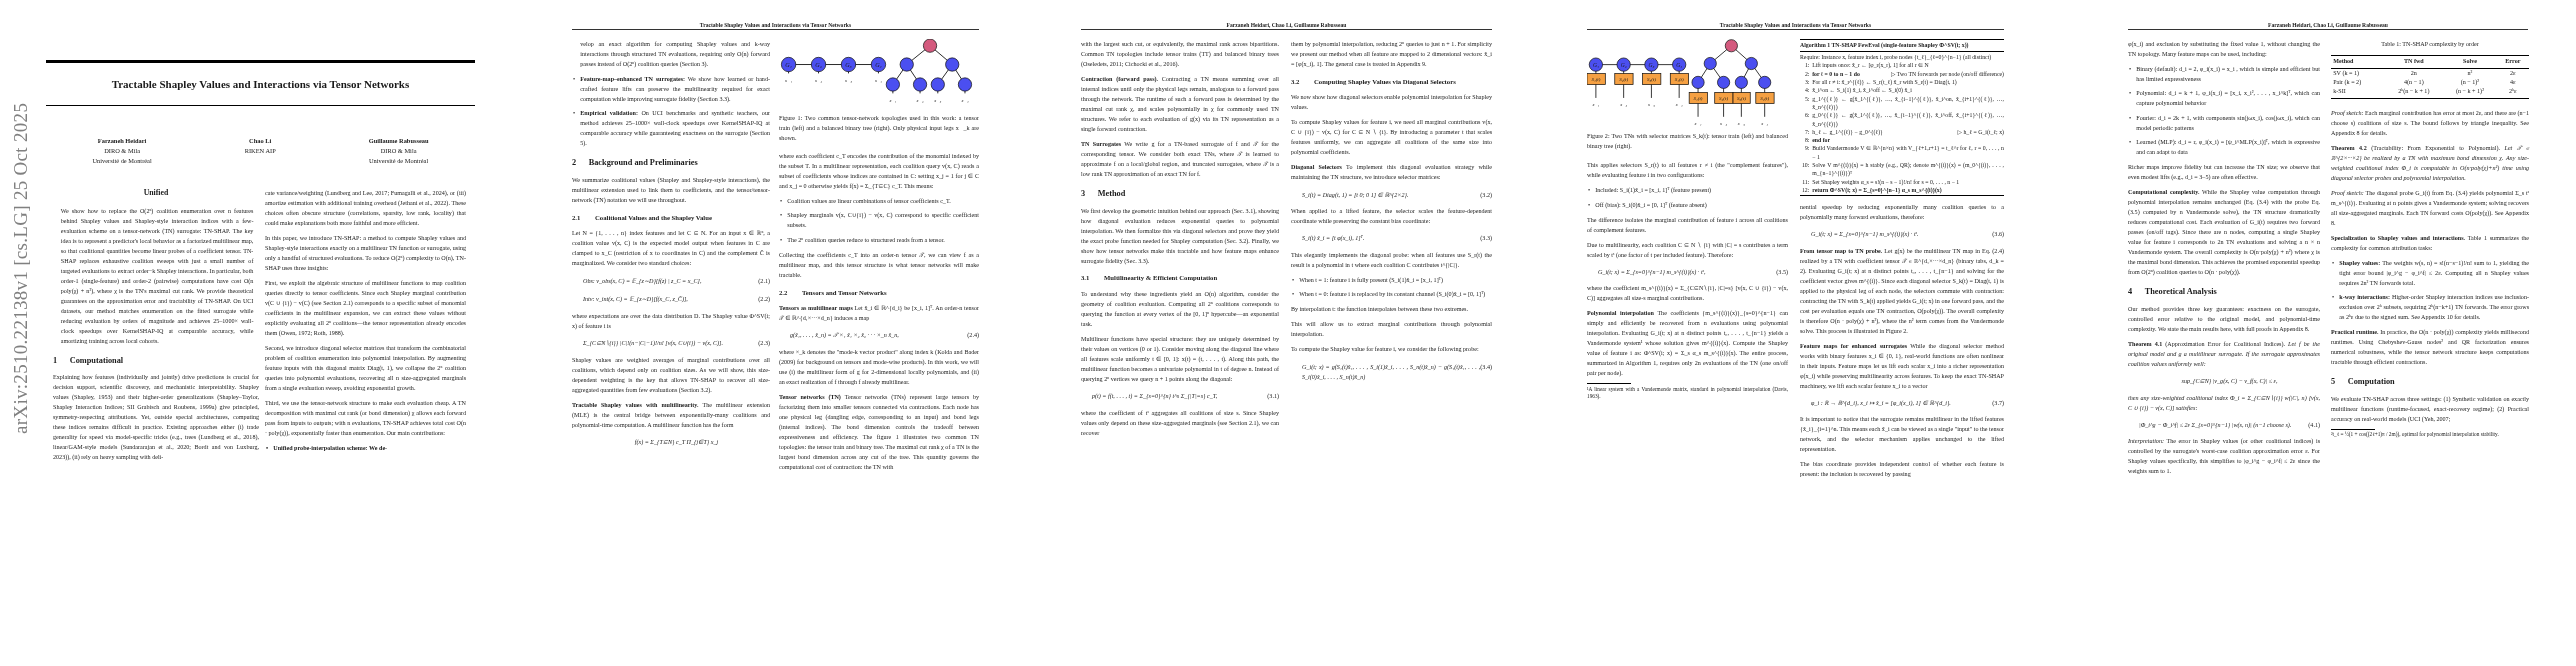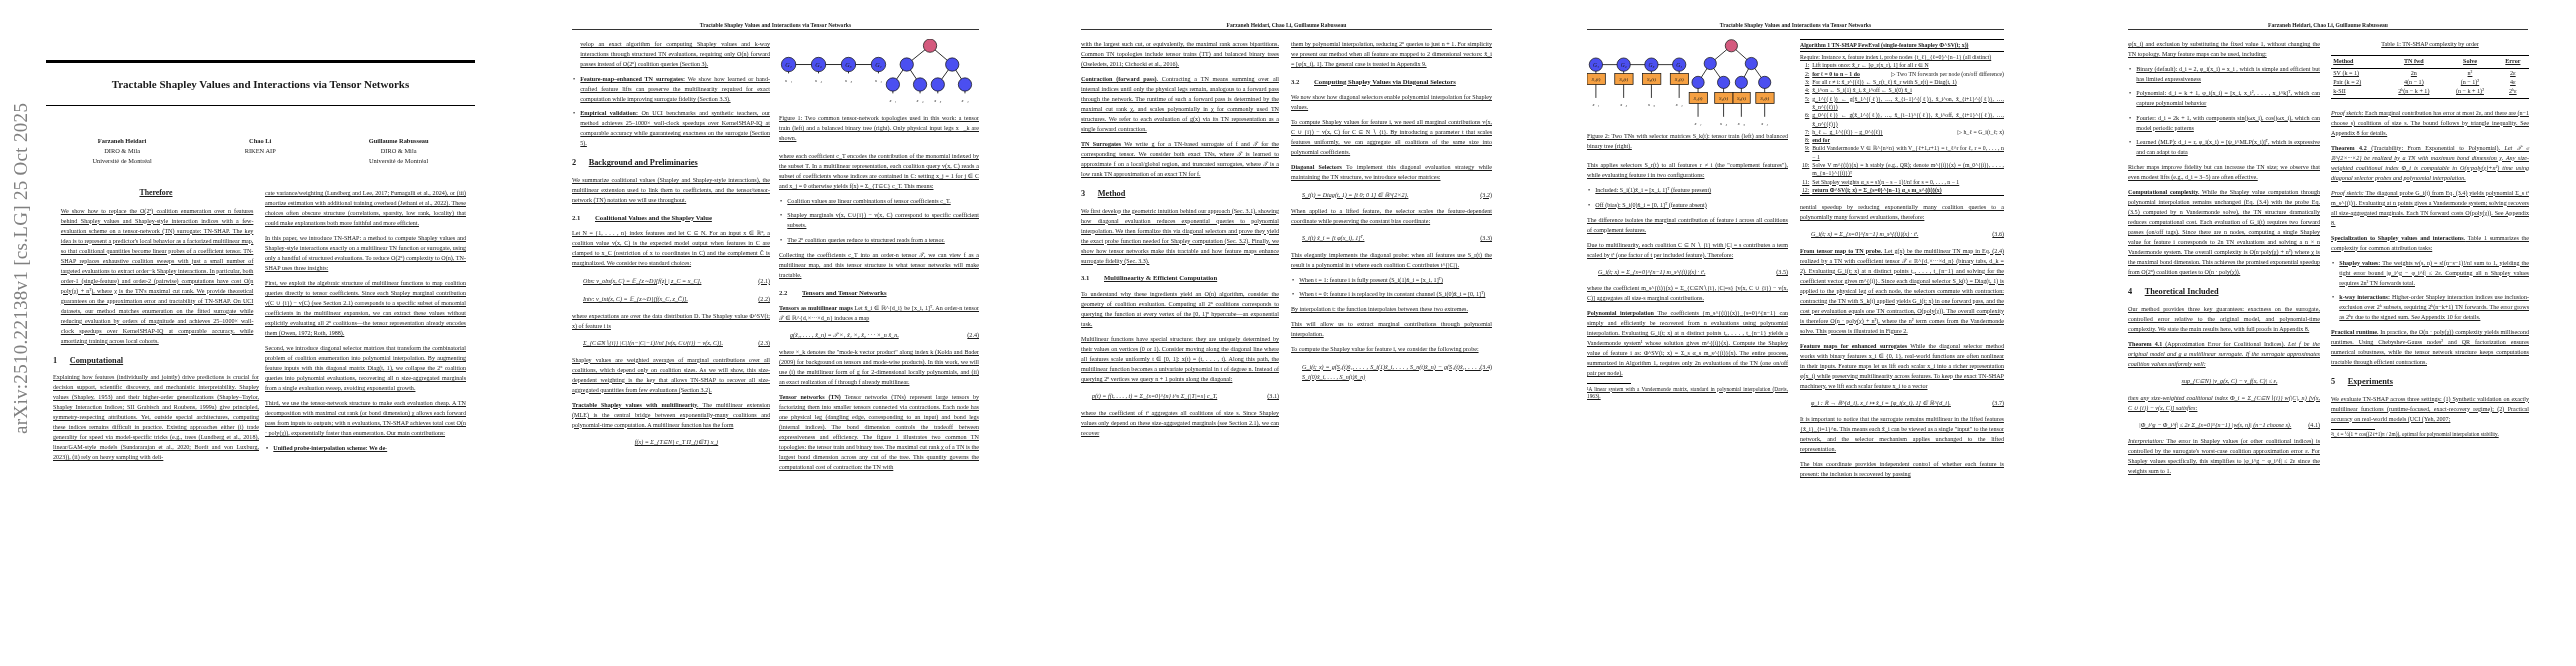--- a/index.html
+++ b/index.html
@@ -9,21 +9,21 @@
   .page { position: relative; width: 515px; height: 667px; background: #fff; overflow: hidden; }
   .arxiv-stamp { position: absolute; left: 10px; top: 189px; width: 22px; height: 245px; }
   .arxiv-stamp span { position: absolute; left: 0; top: 0; transform-origin: 0 0; transform: rotate(-90deg) translate(-245px, 0); width: 245px; text-align: left; font-family: "Liberation Serif", serif; font-size: 19px; color: #808080; white-space: nowrap; letter-spacing: 0.3px; }
   .running-head { position: absolute; top: 22px; height: 7.8px; border-bottom: 0.6px solid #333; font-family: "Liberation Serif", serif; font-weight: bold; font-size: 5.6px; text-align: center; line-height: 6.7px; }
   .title-block { position: absolute; left: 46px; top: 60px; width: 429px; }
   .rule-thick { height: 3.3px; background: #000; }
   .rule-thin { height: 0.8px; background: #000; }
   .paper-title { font-family: "Liberation Serif", serif; font-weight: bold; font-size: 11px; text-align: center; padding: 14.5px 0 15.6px; }
   .authors { position: absolute; top: 136px; left: 46px; width: 429px; display: flex; justify-content: space-around; font-family: "Liberation Serif", serif; font-size: 6.4px; text-align: center; line-height: 10px; }
   .authors .name { font-weight: bold; }
-  .col { position: absolute; font-family: "Liberation Serif", serif; font-size: 6.1px; line-height: 10px; text-align: justify; hyphens: auto; text-decoration: underline; }
+  .col { position: absolute; font-family: "Liberation Serif", serif; font-size: 6.1px; line-height: 10px; text-align: justify; hyphens: auto; }
   .col p { margin-bottom: 5px; }
   .h1 { font-weight: bold; font-size: 8.3px; margin: 10px 0 6.7px; }
   .h1 .num { display: inline-block; width: 16.7px; }
   .h2 { font-weight: bold; font-size: 6.7px; margin: 7.8px 0 5.6px; }
   .h2 .num { display: inline-block; width: 23px; }
   .abstract-title { font-weight: bold; font-size: 7.8px; text-align: center; margin-bottom: 7.8px; }
   .b { font-weight: bold; }
   .i { font-style: italic; }
   ul.bul { list-style: none; margin: 0 0 5px 0; }
   ul.bul li { position: relative; padding-left: 8.3px; margin-bottom: 4.4px; }
@@ -71,21 +71,21 @@
         <div>RIKEN AIP</div>
       </div>
       <div>
         <div class="name">Guillaume Rabusseau</div>
         <div>DIRO &amp; Mila</div>
         <div>Université de Montréal</div>
       </div>
     </div>
 
     <div class="col" style="left:53px; top:188px; width:206px;">
-      <div class="abstract-title">Therefore</div>
+      <div class="abstract-title">Unified</div>
       <p style="padding:0 5.6px 0 7.8px;">We show how to replace the O(2ⁿ) coalition enumeration over n features behind Shapley values and Shapley-style interaction indices with a few-evaluation scheme on a tensor-network (TN) surrogate: TN-SHAP. The key idea is to represent a predictor's local behavior as a factorized multilinear map, so that coalitional quantities become linear probes of a coefficient tensor. TN-SHAP replaces exhaustive coalition sweeps with just a small number of targeted evaluations to extract order−k Shapley interactions. In particular, both order-1 (single-feature) and order-2 (pairwise) computations have cost O(n poly(χ) + n²), where χ is the TN's maximal cut rank. We provide theoretical guarantees on the approximation error and tractability of TN-SHAP. On UCI datasets, our method matches enumeration on the fitted surrogate while reducing evaluation by orders of magnitude and achieves 25–1000× wall-clock speedups over KernelSHAP-IQ at comparable accuracy, while amortizing training across local cohorts.</p>
       <div class="h1">
         <span class="num">1</span><span>Computational</span>
       </div>
       <p>Explaining how features (individually and jointly) drive predictions is crucial for decision support, scientific discovery, and mechanistic interpretability. Shapley values (Shapley, 1953) and their higher-order generalizations (Shapley–Taylor, Shapley Interaction Indices; SII Grabisch and Roubens, 1999a) give principled, symmetry-respecting attributions. Yet, outside special architectures, computing these indices remains difficult in practice. Existing approaches either (i) trade generality for speed via model-specific tricks (e.g., trees (Lundberg et al., 2018), linear/GAM-style models (Sundararajan et al., 2020; Bordt and von Luxburg, 2023)), (ii) rely on heavy sampling with deli-</p>
     </div>
 
     <div class="col" style="left:265px; top:188px; width:201px;">
       <p>cate variance/weighting (Lundberg and Lee, 2017; Fumagalli et al., 2024), or (iii) amortize estimation with additional training overhead (Jethani et al., 2022). These choices often obscure structure (correlations, sparsity, low rank, locality) that could make explanations both more faithful and more efficient.</p>
       <p>In this paper, we introduce TN-SHAP: a method to compute Shapley values and Shapley-style interactions exactly on a multilinear TN function or surrogate, using only a handful of structured evaluations. To reduce O(2ⁿ) complexity to O(n), TN-SHAP uses three insights:</p>
@@ -414,21 +414,21 @@
     <div class="col" style="left:68px; top:39px; width:192px;">
       <p>φ(x_i) and exclusion by substituting the fixed value 1, without changing the TN topology. Many feature maps can be used, including:</p>
       <ul class="bul">
         <li>Binary (default): d_i = 2, φ_i(x_i) = x_i , which is simple and efficient but has limited expressiveness</li>
         <li>Polynomial: d_i = k + 1, φ_i(x_i) = [x_i, x_i², . . . , x_i^k]ᵀ, which can capture polynomial behavior</li>
         <li>Fourier: d_i = 2k + 1, with components sin(jωx_i), cos(jωx_i), which can model periodic patterns</li>
         <li>Learned (MLP): d_i = r, φ_i(x_i) = [ψ_i^MLP(x_i)]ᵀ, which is expressive and can adapt to data</li>
       </ul>
       <p>Richer maps improve fidelity but can increase the TN size; we observe that even modest lifts (e.g., d_i = 3–5) are often effective.</p>
       <p><span class="b">Computational complexity.</span><span> While the Shapley value computation through polynomial interpolation remains unchanged (Eq. (3.4) with the probe Eq. (3.5) computed by n Vandermonde solve), the TN structure dramatically reduces computational cost. Each evaluation of G_i(t) requires two forward passes (on/off tags). Since there are n nodes, computing a single Shapley value for feature i corresponds to 2n TN evaluations and solving a n × n Vandermonde system. The overall complexity is O(n·poly(χ) + n²) where χ is the maximal bond dimension. This achieves the promised exponential speedup from O(2ⁿ) coalition queries to O(n · poly(χ)).</span></p>
-      <div class="h1"><span class="num">4</span><span>Theoretical Included</span></div>
+      <div class="h1"><span class="num">4</span><span>Theoretical Analysis</span></div>
       <p>Our method provides three key guarantees: exactness on the surrogate, controlled error relative to the original model, and polynomial-time complexity. We state the main results here, with full proofs in Appendix 8.</p>
       <p><span class="b">Theorem 4.1</span><span> (Approximation Error for Coalitional Indices).</span><span class="i"> Let f be the original model and g a multilinear surrogate. If the surrogate approximates coalition values uniformly well:</span></p>
       <div class="eq" style="justify-content:center;">
           <span>sup_{C⊆N} |v_g(x, C) − v_f(x, C)| ≤ ε,</span>
         </div>
       <p class="i">then any size-weighted coalitional index Φ_i = Σ_{C⊆N∖{i}} w(|C|, n) [v(x, C ∪ {i}) − v(x, C)] satisfies:</p>
       <div class="eq">
           <span>|Φ_i^g − Φ_i^f| ≤ 2ε Σ_{s=0}^{n−1} |w(s, n)| (n−1 choose s).</span>
           <span class="n">(4.1)</span>
         </div>
@@ -470,21 +470,21 @@
       <div style="height:9px;"></div>
       <p><span class="i">Proof sketch:</span><span> Each marginal contribution has error at most 2ε, and there are (n−1 choose s) coalitions of size s. The bound follows by triangle inequality. See Appendix 8 for details.</span></p>
       <p><span class="b">Theorem 4.2</span><span> (Tractability: From Exponential to Polynomial).</span><span class="i"> Let 𝒯 ∈ ℝ^{2×···×2} be realized by a TN with maximum bond dimension χ. Any size-weighted coalitional index Φ_i is computable in O(n·poly(χ)+n²) time using diagonal selector probes and polynomial interpolation.</span></p>
       <p><span class="i">Proof sketch:</span><span> The diagonal probe G_i(t) from Eq. (3.4) yields polynomial Σ_s tˢ m_s^{(i)}. Evaluating at n points gives a Vandermonde system; solving recovers all size-aggregated marginals. Each TN forward costs O(poly(χ)). See Appendix 8.</span></p>
       <p><span class="b">Specialization to Shapley values and interactions.</span><span> Table 1 summarizes the complexity for common attribution tasks:</span></p>
       <ul class="bul">
         <li><span class="b">Shapley values:</span><span> The weights w(s, n) = s!(n−s−1)!/n! sum to 1, yielding the tight error bound |φ_i^g − φ_i^f| ≤ 2ε. Computing all n Shapley values requires 2n² TN forwards total.</span></li>
         <li><span class="b">k-way interactions:</span><span> Higher-order Shapley interaction indices use inclusion-exclusion over 2ᵏ subsets, requiring 2ᵏ(n−k+1) TN forwards. The error grows as 2ᵏε due to the signed sum. See Appendix 10 for details.</span></li>
       </ul>
       <p><span class="b">Practical runtime.</span><span> In practice, the O(n · poly(χ)) complexity yields millisecond runtimes. Using Chebyshev-Gauss nodes² and QR factorization ensures numerical robustness, while the tensor network structure keeps computations tractable through efficient contractions.</span></p>
-      <div class="h1"><span class="num">5</span><span>Experiments</span></div>
+      <div class="h1"><span class="num">5</span><span>Computation</span></div>
       <p>We evaluate TN-SHAP across three settings: (1) Synthetic validation on exactly multilinear functions (runtime-focused, exact-recovery regime); (2) Practical accuracy on real-world models (UCI (Yeh, 2007;</p>
       <div class="footnote"></div>
       <div class="footnote-text">²t_ℓ = ½(1 + cos((2ℓ+1)π / 2m)), optimal for polynomial interpolation stability.</div>
     </div>
   </div>
 
 </div>
 
 
 </body></html>

